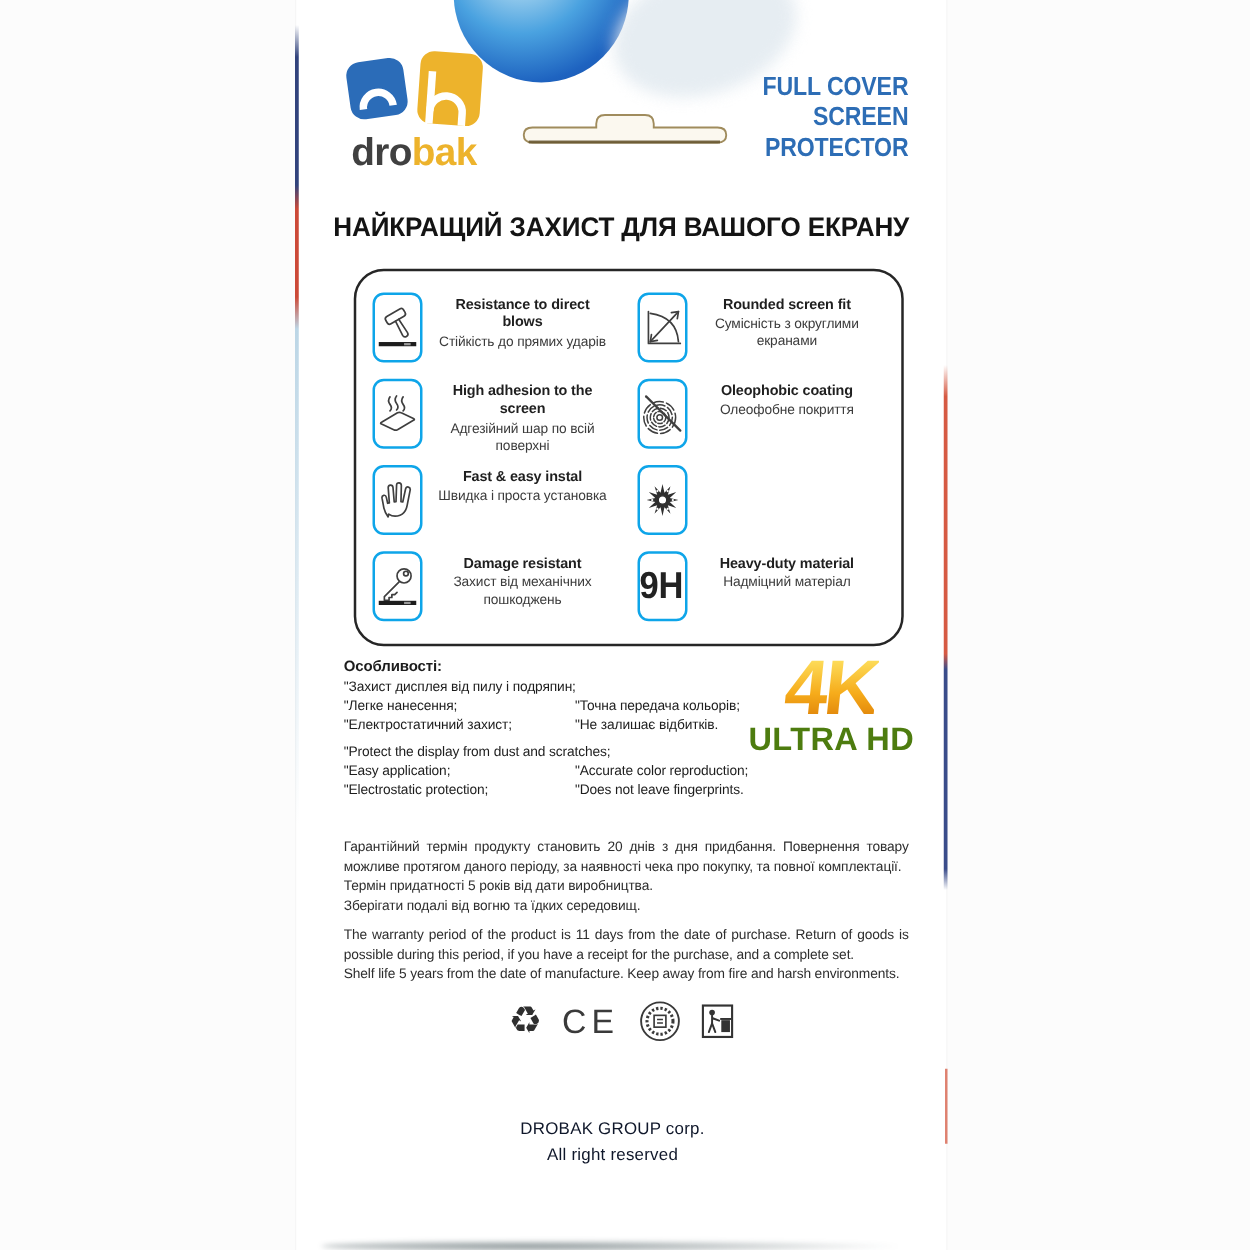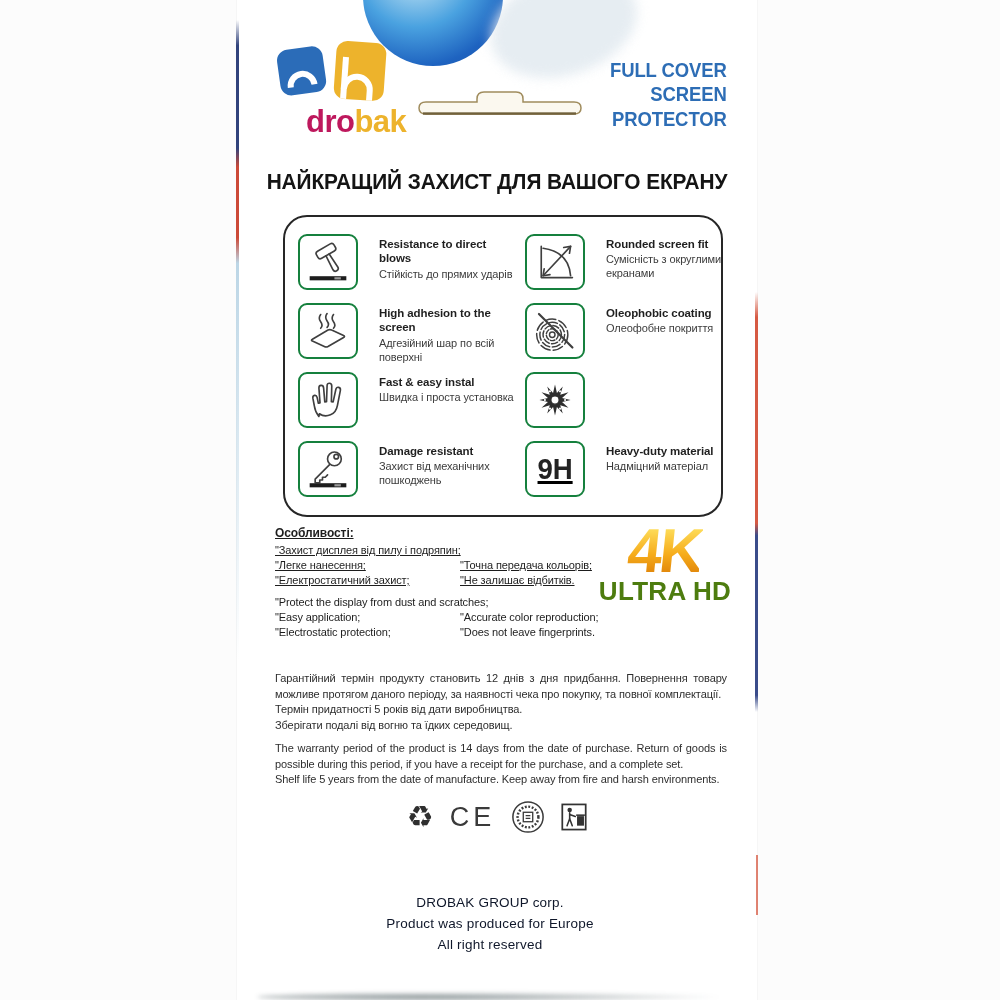--- a/index.html
+++ b/index.html
@@ -15,41 +15,41 @@
   .edge-right2{position:absolute;right:-1px;top:855px;width:2px;height:60px;background:#d65a43;opacity:.75;}
   .bottom-shadow{position:absolute;bottom:-2px;left:20px;right:30px;height:10px;border-radius:50%;
     background:radial-gradient(ellipse at 35% 50%,rgba(25,45,50,.55),rgba(25,45,50,0) 70%);filter:blur(2px);}
   
   .sphere{position:absolute;left:126px;top:-74px;width:140px;height:140px;border-radius:50%;
     background:radial-gradient(circle at 38% 30%,#eaf5fb 0%,#9fd0ee 18%,#4aa2e0 45%,#1e63c0 75%,#1a4fa0 100%);}
   .swoosh{position:absolute;left:252px;top:-25px;width:150px;height:100px;border-radius:50%;
     background:#e2eaf0;filter:blur(6px);transform:rotate(-18deg);opacity:.85;}
   .logo{position:absolute;left:36px;top:40px;width:130px;}
   .logo-word{font-size:31px;font-weight:600;letter-spacing:-0.5px;margin-top:-2px;margin-left:8px;}
-  .logo-word .dro{color:#be185d;margin-left:25px;} .logo-word .bak{color:#edb32c;}
+  .logo-word .dro{color:#404040;} .logo-word .bak{color:#edb32c;}
   .tagline{position:absolute;right:30px;top:58px;text-align:right;color:#2d6db5;font-weight:700;
     font-size:21px;line-height:1.16;transform:scaleX(.88);transform-origin:right top;}
   .hangtab{position:absolute;left:178px;top:90px;}
   
   .headline{position:absolute;left:0;right:0;top:170px;text-align:center;font-size:21.5px;font-weight:700;
     color:#141414;transform:scaleX(.97);white-space:nowrap;}
   
   .fgrid{position:absolute;left:46px;top:215px;width:440px;height:302px;border:2.5px solid #262626;
     border-radius:24px;box-sizing:border-box;display:grid;grid-template-columns:1fr 1fr;
     grid-auto-rows:69px;padding:17px 4px 4px 13px;column-gap:4px;background:#fff;}
-  .fitem{display:flex;align-items:flex-start;gap:21px;}
-  .icon-box{width:60px;height:56px;border:2px solid #15803d;border-radius:9px;box-sizing:border-box;
-    flex:0 0 auto;display:flex;align-items:center;justify-content:center;background:#fff;text-decoration:underline;}
+  .fitem{display:flex;align-items:flex-start;gap:9px;text-align:center;}
+  .icon-box{width:40px;height:56px;border:2px solid #0ea5e9;border-radius:9px;box-sizing:border-box;
+    flex:0 0 auto;display:flex;align-items:center;justify-content:center;background:#fff;}
   .ftext{width:142px;padding-top:3px;}
   .fen{font-size:11.5px;font-weight:700;color:#1f1f1f;line-height:1.25;}
   .fua{font-size:11px;color:#3c3c3c;line-height:1.25;margin-top:2px;}
   .nineH{font-size:30px;font-weight:700;color:#222;transform:scaleX(.92);}
   
   .bullets{position:absolute;left:38px;width:335px;font-size:11px;color:#1d1d1d;line-height:1.35;}
-  .bullets.ua{top:525px;text-decoration:underline;} .bullets.en{top:595px;}
+  .bullets.ua{top:525px;} .bullets.en{top:595px;}
   .btitle{font-weight:700;font-size:12px;margin-bottom:2px;}
   .brow{display:grid;grid-template-columns:185px 1fr;}
   
   .k4wrap{position:absolute;right:16px;top:522px;width:152px;text-align:center;}
   .k4{display:inline-block;font-size:62px;font-weight:900;letter-spacing:-3px;line-height:.95;
     transform:skewX(-6deg);background:linear-gradient(180deg,#ffe868 0%,#f6ac1b 55%,#d97804 100%);
     -webkit-background-clip:text;background-clip:text;color:transparent;}
   .ultrahd{font-size:26px;font-weight:800;color:#4d7c0f;letter-spacing:.3px;margin-top:-5px;white-space:nowrap;}
   
   .warranty{position:absolute;left:38px;width:452px;font-size:11px;color:#2e2e2e;line-height:1.42;}
@@ -248,27 +248,27 @@
         <div>"Easy application;</div>
         <div>"Accurate color reproduction;</div>
       </div>
       <div class="brow">
         <div>"Electrostatic protection;</div>
         <div>"Does not leave fingerprints.</div>
       </div>
     </div>
 
     <div class="warranty ua">
-      <div class="just">Гарантійний термін продукту становить 12 днів з дня придбання. Повернення товару можливе протягом даного періоду, за наявності чека про покупку, та повної комплектації.</div>
+      <div class="just">Гарантійний термін продукту становить 20 днів з дня придбання. Повернення товару можливе протягом даного періоду, за наявності чека про покупку, та повної комплектації.</div>
       <div>Термін придатності 5 років від дати виробництва.</div>
       <div>Зберігати подалі від вогню та їдких середовищ.</div>
     </div>
 
     <div class="warranty en">
-      <div class="just">The warranty period of the product is 14 days from the date of purchase. Return of goods is possible during this period, if you have a receipt for the purchase, and a complete set.</div>
+      <div class="just">The warranty period of the product is 11 days from the date of purchase. Return of goods is possible during this period, if you have a receipt for the purchase, and a complete set.</div>
       <div>Shelf life 5 years from the date of manufacture. Keep away from fire and harsh environments.</div>
     </div>
 
     <div class="certs">
       <span class="recycle">♻</span>
       <span class="ce">CE</span>
       <svg width="34" height="34" viewBox="0 0 36 36" fill="none" stroke="#3a3a3a">
         <circle cx="18" cy="18" r="16" stroke-width="1.6"></circle>
         <circle cx="18" cy="18" r="11" stroke-width="2.6" stroke-dasharray="2 1.7"></circle>
         <rect x="13" y="13" width="10" height="10" stroke-width="1.4"></rect>
@@ -279,21 +279,20 @@
         <circle cx="10" cy="8" r="2.6" fill="#333333" stroke="none"></circle>
         <path d="M10 11 L10 18 M10 13 L16.5 15.5" stroke-width="1.8" stroke-linecap="round"></path>
         <path d="M10 18 L7 26 M10 18 L13 26" stroke-width="1.8" stroke-linecap="round"></path>
         <rect x="18.5" y="15" width="8" height="11" fill="#333333" stroke="none"></rect>
         <rect x="17.5" y="13" width="10" height="1.8" fill="#333333" stroke="none"></rect>
       </svg>
     </div>
 
     <div class="footer">
       <div>DROBAK GROUP corp.</div>
-      <div>Product was produced for Europe</div>
       <div>All right reserved</div>
     </div>
 
     <div class="edge-left"></div>
     <div class="edge-right"></div>
     <div class="edge-right2"></div>
     <div class="bottom-shadow"></div>
   </div>
 </div>
 

